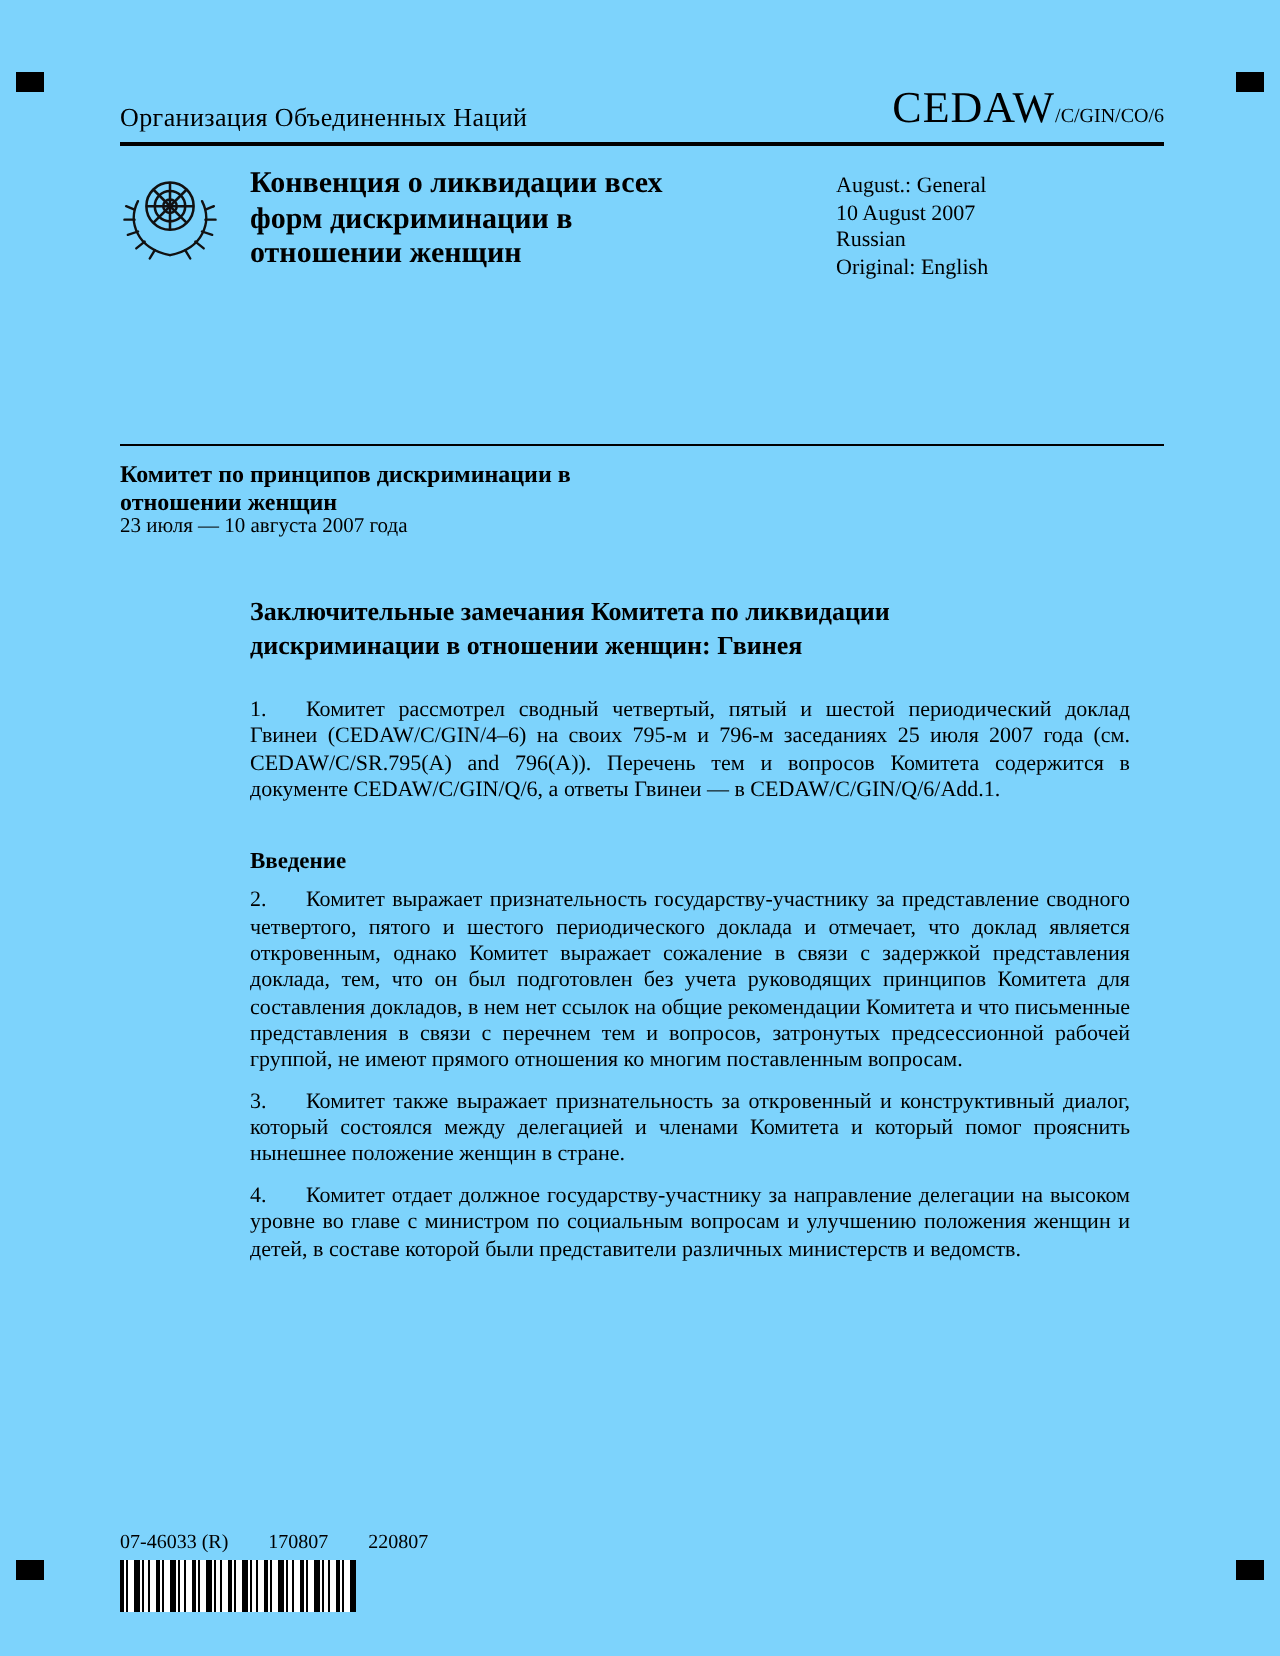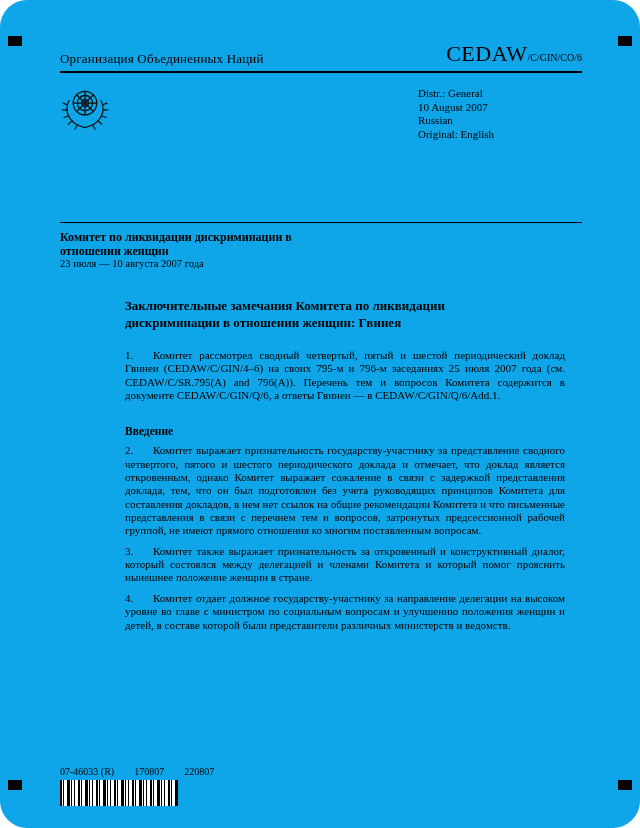--- a/index.html
+++ b/index.html
@@ -4,21 +4,21 @@
 <style>
   * { box-sizing: border-box; margin: 0; padding: 0; }
   html, body { width: 640px; height: 828px; }
   body {
     background: #ffffff;
     font-family: "Liberation Serif", serif;
     color: #000;
     position: relative;
     overflow: hidden;
   }
-  .page { position: absolute; inset: 0; background: #0ea5e9; border-radius: 27px; }
+  .page { position: absolute; inset: 0; background: #7dd3fc; }
 
   
   .corner { position: absolute; width: 14px; height: 10px; background: #000; }
   .corner.tl { left: 8px;  top: 36px; }
   .corner.tr { right: 8px; top: 36px; }
   .corner.bl { left: 8px;  bottom: 38px; }
   .corner.br { right: 8px; bottom: 38px; }
 
   .org-name {
     position: absolute; left: 60px; top: 51px;
@@ -127,32 +127,33 @@
           <path d="M23,51 l-3,5"></path>
         <path d="M53,27 l5,-2"></path>
           <path d="M53,33 l6,0"></path>
           <path d="M51,40 l6,2"></path>
           <path d="M47,46 l5,4"></path>
           <path d="M41,51 l3,5"></path>
       </g>
     </svg>
   </div>
 
+  <div class="conv-title">Конвенция о ликвидации всех форм дискриминации в отношении женщин</div>
 
   <div class="distr-block">
-    <div>Distr.: General</div>
+    <div>August.: General</div>
     <div>10 August 2007</div>
     <div>Russian</div>
     <div>Original: English</div>
   </div>
 
   <div class="rule-thin"></div>
 
   <div class="committee">
-    <div class="committee-name">Комитет по ликвидации дискриминации в отношении женщин</div>
+    <div class="committee-name">Комитет по принципов дискриминации в отношении женщин</div>
     <div class="session-dates">23 июля — 10 августа 2007 года</div>
   </div>
 
   <div class="main">
     <div class="doc-title">Заключительные замечания Комитета по ликвидации дискриминации в отношении женщин: Гвинея</div>
 
     <p class="para"><span class="pnum">1.</span><span>Комитет рассмотрел сводный четвертый, пятый и шестой периодический доклад Гвинеи (CEDAW/C/GIN/4–6) на своих 795-м и 796-м заседаниях 25 июля 2007 года (см. CEDAW/C/SR.795(A) and 796(A)). Перечень тем и вопросов Комитета содержится в документе CEDAW/C/GIN/Q/6, а ответы Гвинеи — в CEDAW/C/GIN/Q/6/Add.1.</span></p>
 
     <div class="sub-heading">Введение</div>
 

